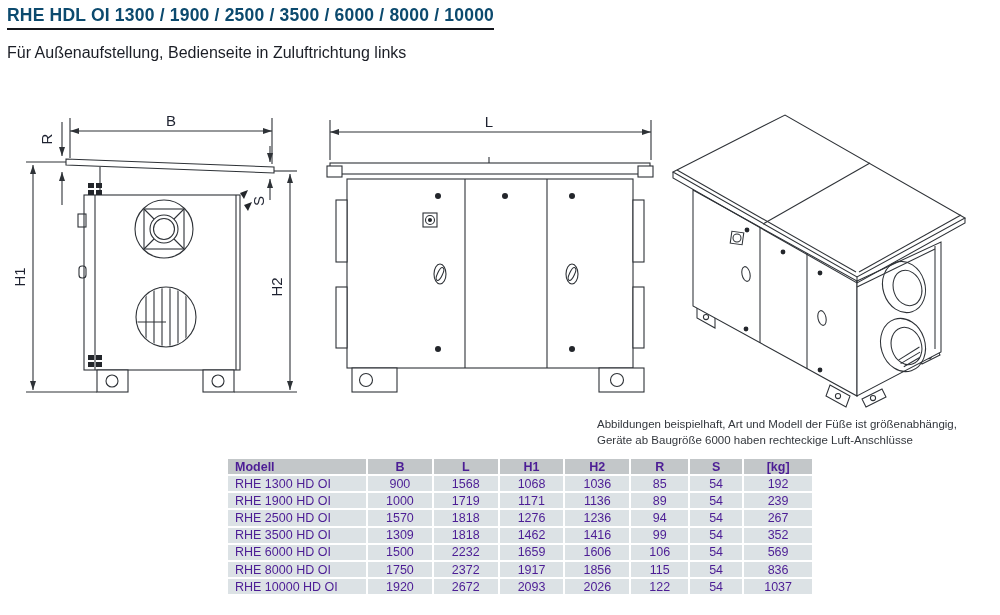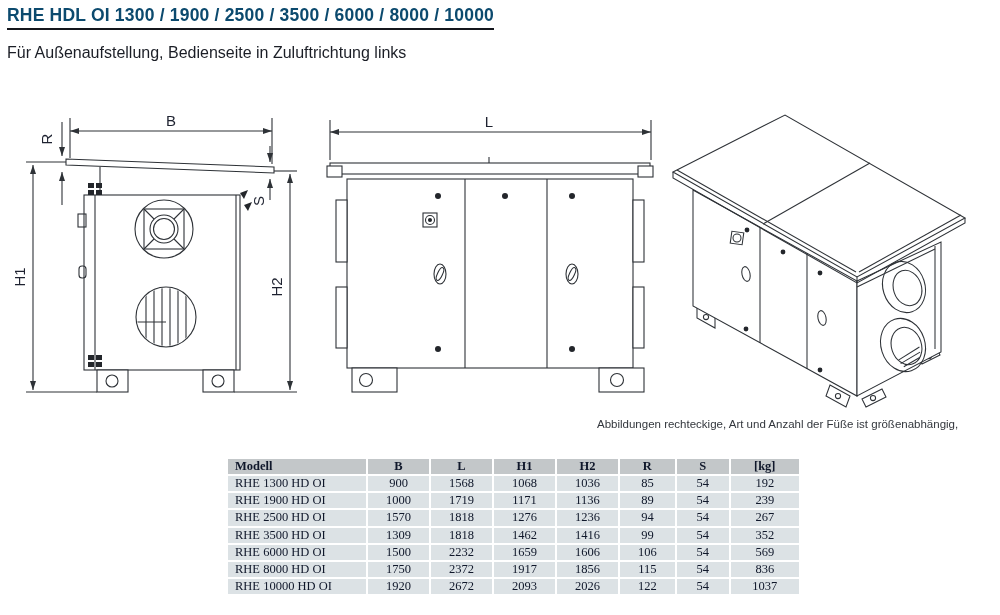--- a/index.html
+++ b/index.html
@@ -7,22 +7,22 @@
         font-family:"Liberation Sans",sans-serif;color:#16181c;}
   .title{position:absolute;left:7px;top:5px;font-size:17.5px;font-weight:700;
          letter-spacing:.2px;color:#0c4a6e;border-bottom:2.5px solid #14161c;
          padding-bottom:2px;white-space:nowrap;}
   .subtitle{position:absolute;left:7px;top:44px;font-size:16px;font-weight:400;color:#1b1e26;}
   .note{position:absolute;left:597px;top:417px;font-size:11.5px;line-height:15.5px;color:#33373d;}
   svg.drawings{position:absolute;left:0;top:0;}
   .dim-label{stroke:none;fill:#1e2230;font-family:"Liberation Sans",sans-serif;
              font-size:15px;font-weight:400;}
   table.dims{position:absolute;left:226px;top:457px;border-collapse:separate;
-             border-spacing:2px;font-family:Liberation Serif, serif;
-             font-size:12.5px;color:#0f172a;table-layout:fixed;}
+             border-spacing:2px;font-family:Liberation Sans, sans-serif;
+             font-size:12.5px;color:#4c1d95;table-layout:fixed;}
   .dims th{background:#c3c7c9;font-weight:700;height:15px;text-align:center;padding:0 2px;}
   .dims td{background:#dce2e5;font-weight:400;height:15.2px;text-align:center;padding:0 18px;}
   .dims th.model-col,.dims td.model-col{text-align:left;padding-left:7px;}
   .dims th:nth-child(1){width:129px;}
   .dims th:nth-child(2),.dims th:nth-child(3),
   .dims th:nth-child(4),.dims th:nth-child(5){width:56px;}
   .dims th:nth-child(6),.dims th:nth-child(7){width:48px;}
   .dims th:nth-child(8){width:64px;margin-left:25px;}
 </style>
 </head>
@@ -226,21 +226,22 @@
       <polygon points="673,172 785,115 965,218 857,277" fill="#fff"></polygon>
       <line x1="870" y1="163" x2="763" y2="224"></line>
       <line x1="677" y1="170" x2="856" y2="272"></line>
       <line x1="859" y1="272" x2="961" y2="215"></line>
       <polyline points="673,172 673,178 857,283 965,223 965,218"></polyline>
       <line x1="857" y1="277" x2="857" y2="283"></line>
     </g>
   </svg>
 
   <div class="note">
-    <div>Abbildungen rechteckige, Art und Anzahl der Füße ist größenabhängig,</div>
+    <div>Abbildungen beispielhaft, Art und Modell der Füße ist größenabhängig,</div>
+    <div>Geräte ab Baugröße 6000 haben rechteckige Luft-Anschlüsse</div>
   </div>
 
   <table class="dims">
     <thead>
         <tr>
           <th class="model-col">Modell</th>
           <th>B</th>
           <th>L</th>
           <th>H1</th>
           <th>H2</th>

